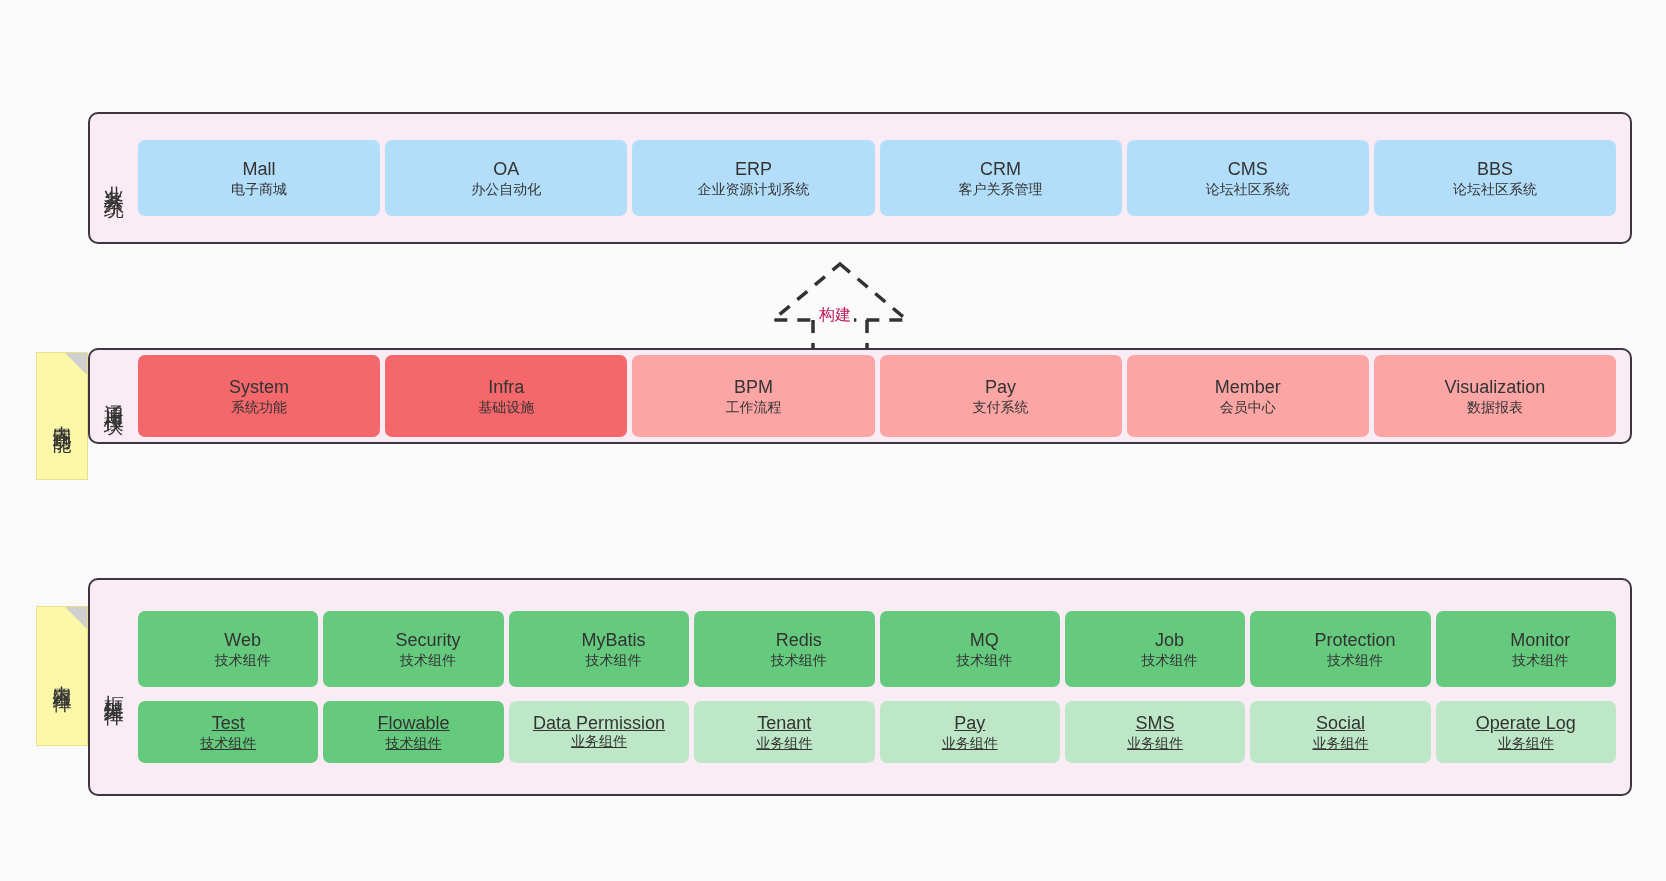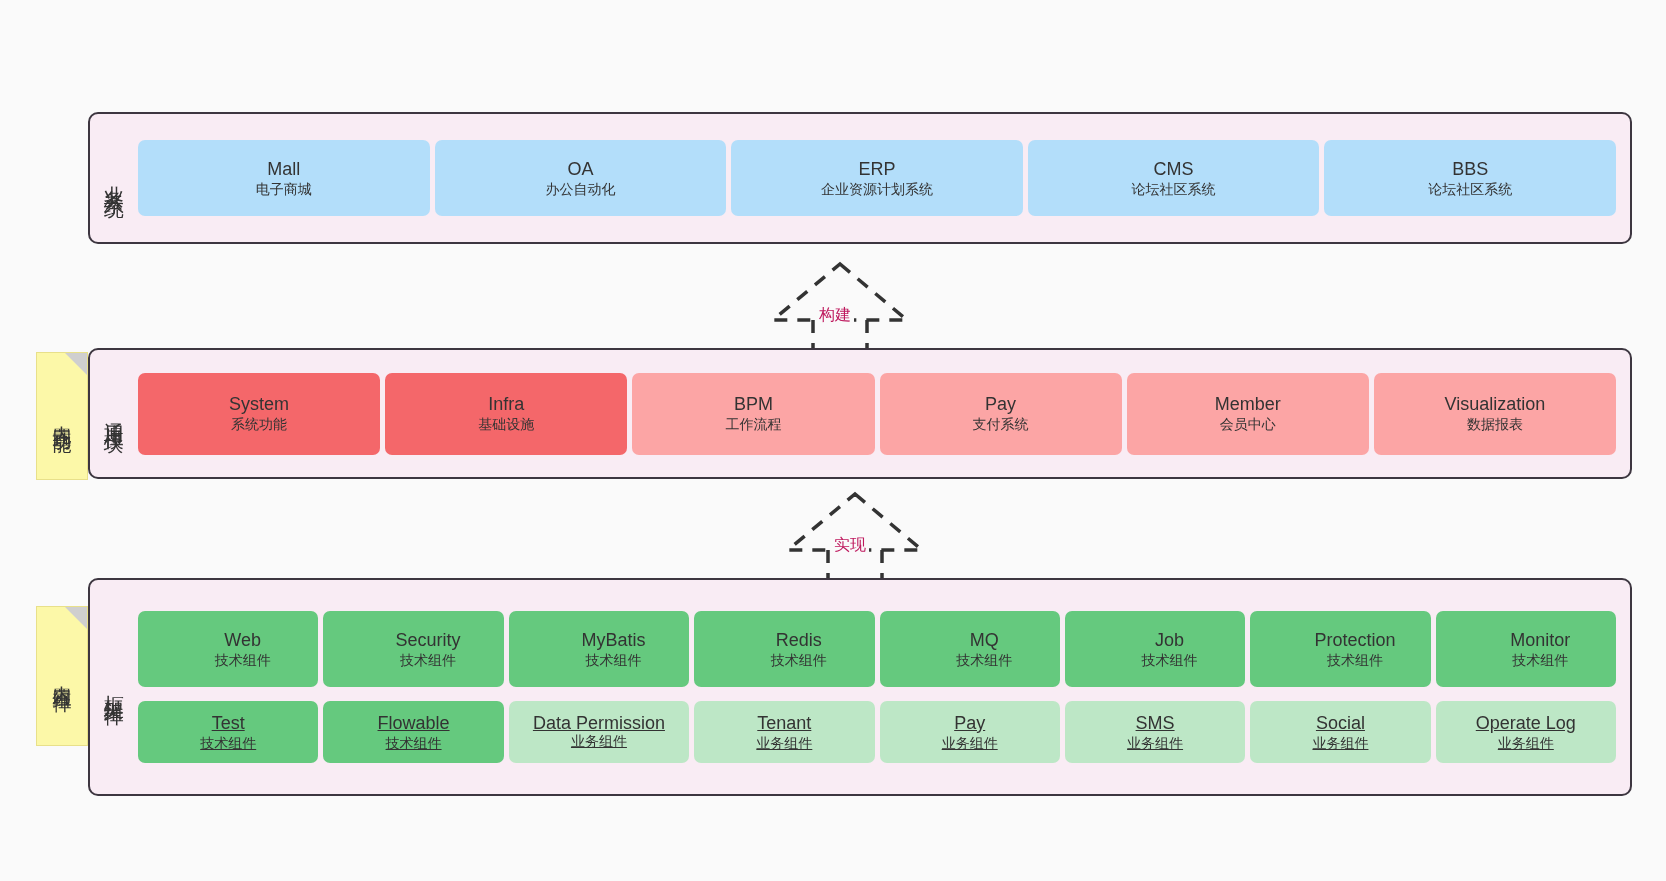--- a/index.html
+++ b/index.html
@@ -162,40 +162,44 @@
         </div>
         <div class="card c-blue h-top">
           <span class="t-en">OA</span>
           <span class="t-cn">办公自动化</span>
         </div>
         <div class="card c-blue h-top">
           <span class="t-en">ERP</span>
           <span class="t-cn">企业资源计划系统</span>
         </div>
         <div class="card c-blue h-top">
+          <span class="t-en">CRM</span>
+          <span class="t-cn">客户关系管理</span>
+        </div>
+        <div class="card c-blue h-top">
           <span class="t-en">CMS</span>
           <span class="t-cn">论坛社区系统</span>
         </div>
         <div class="card c-blue h-top">
           <span class="t-en">BBS</span>
           <span class="t-cn">论坛社区系统</span>
         </div>
       </div>
     </div>
   </div>
 
   <div class="arrow" style="left:755px; top:258px;">
     <svg width="170" height="96" viewBox="0 0 170 96">
       <path d="M85 6 L152 62 L18 62 Z" fill="none" stroke="#333" stroke-width="3.5" stroke-dasharray="13,10" stroke-linecap="butt"></path>
       <path d="M58 62 L58 94 M112 62 L112 94 M58 94 L112 94" fill="none" stroke="#333" stroke-width="3.5" stroke-dasharray="13,10"></path>
     </svg>
     <span class="arrow-label" style="left:61px; top:47px;">构建</span>
   </div>
 
-  <div class="layer" style="left:88px; top:348px; width:1544px; height:131px;">
+  <div class="layer" style="left:88px; top:348px; width:1544px; height:96px;">
     <div class="layer-label">
       <span class="vtext">通用模块</span>
     </div>
     <div class="layer-body">
       <div class="row">
         <div class="card c-red h-mid">
           <span class="t-en">System</span>
           <span class="t-cn">系统功能</span>
         </div>
         <div class="card c-red h-mid">
@@ -215,27 +219,20 @@
           <span class="t-cn">会员中心</span>
         </div>
         <div class="card c-pink h-mid">
           <span class="t-en">Visualization</span>
           <span class="t-cn">数据报表</span>
         </div>
       </div>
     </div>
   </div>
 
-  <div class="arrow" style="left:770px; top:488px;">
-    <svg width="170" height="96" viewBox="0 0 170 96">
-      <path d="M85 6 L152 62 L18 62 Z" fill="none" stroke="#333" stroke-width="3.5" stroke-dasharray="13,10" stroke-linecap="butt"></path>
-      <path d="M58 62 L58 94 M112 62 L112 94 M58 94 L112 94" fill="none" stroke="#333" stroke-width="3.5" stroke-dasharray="13,10"></path>
-    </svg>
-    <span class="arrow-label" style="left:61px; top:47px;">实现</span>
-  </div>
 
   <div class="layer" style="left:88px; top:578px; width:1544px; height:218px;">
     <div class="layer-label">
       <span class="vtext">框架组件</span>
     </div>
     <div class="layer-body">
 
       <div class="row">
         <div class="card c-green h-frame">
           <span class="t-en">Web</span>

